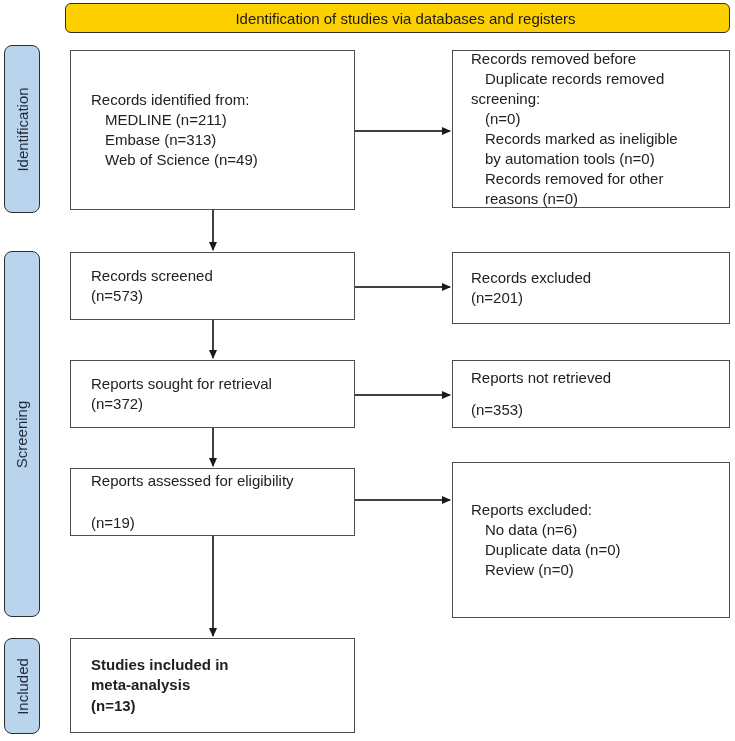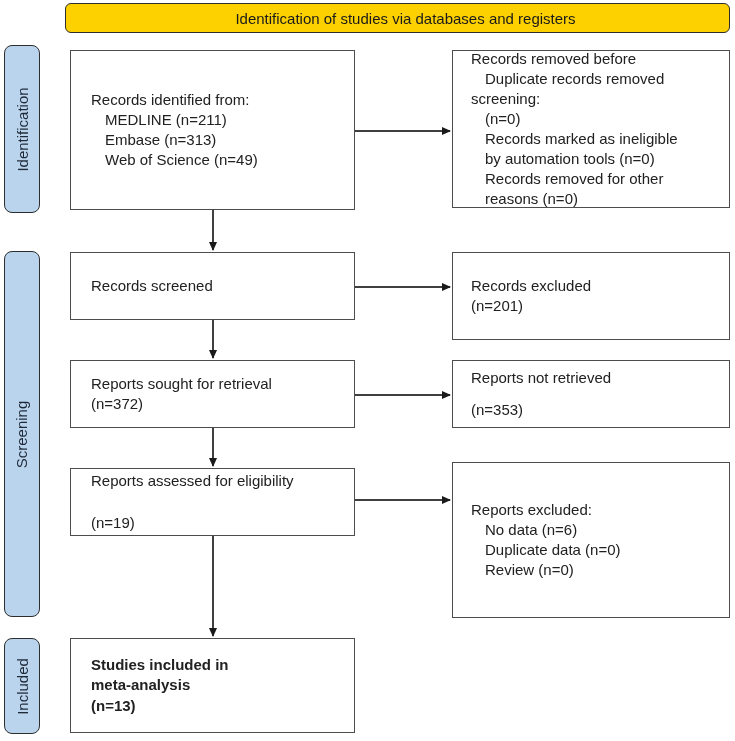--- a/index.html
+++ b/index.html
@@ -55,21 +55,21 @@
     font-size:15px;line-height:1.34;
   }
   .flowbox .line{white-space:nowrap;}
   .flowbox .indent-1{padding-left:14px;}
   .col-left{left:70px;width:285px;}
   .col-right{left:452px;width:278px;}
   .col-right.flowbox{padding-left:18px;}
   .box-identified{top:50px;height:160px;}
   .box-removed{top:50px;height:158px;}
   .box-screened{top:252px;height:68px;}
-  .box-records-excluded{top:252px;height:88px;}
+  .box-records-excluded{top:252px;height:72px;}
   .box-sought{top:360px;height:68px;}
   .box-not-retrieved{top:360px;height:68px;gap:12px;}
   .box-assessed{top:468px;height:68px;gap:22px;}
   .box-reports-excluded{top:462px;height:156px;}
   .box-included-studies{top:638px;height:95px;font-weight:bold;}
   #arrow-layer{
     position:absolute;left:0;top:0;width:735px;height:741px;
     pointer-events:none;
   }
   #arrow-layer line{stroke:var(--arrow);stroke-width:2;}
@@ -106,20 +106,21 @@
       <div class="line indent-0">screening:</div>
       <div class="line indent-1">(n=0)</div>
       <div class="line indent-1">Records marked as ineligible</div>
       <div class="line indent-1">by automation tools (n=0)</div>
       <div class="line indent-1">Records removed for other</div>
       <div class="line indent-1">reasons (n=0)</div>
     </div>
 
   <div class="flowbox col-left box-screened">
       <div class="line indent-0">Records screened</div>
+      <div class="line indent-0">(n=573)</div>
     </div>
   <div class="flowbox col-right box-records-excluded">
       <div class="line indent-0">Records excluded</div>
       <div class="line indent-0">(n=201)</div>
     </div>
 
   <div class="flowbox col-left box-sought">
       <div class="line indent-0">Reports sought for retrieval</div>
       <div class="line indent-0">(n=372)</div>
     </div>

